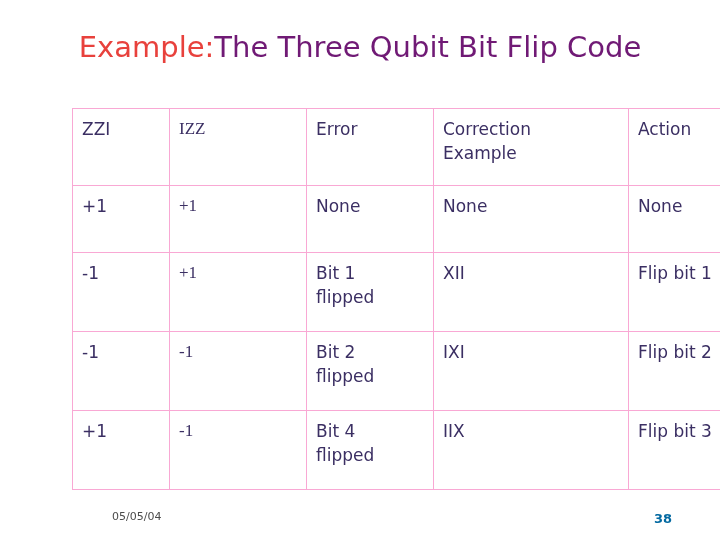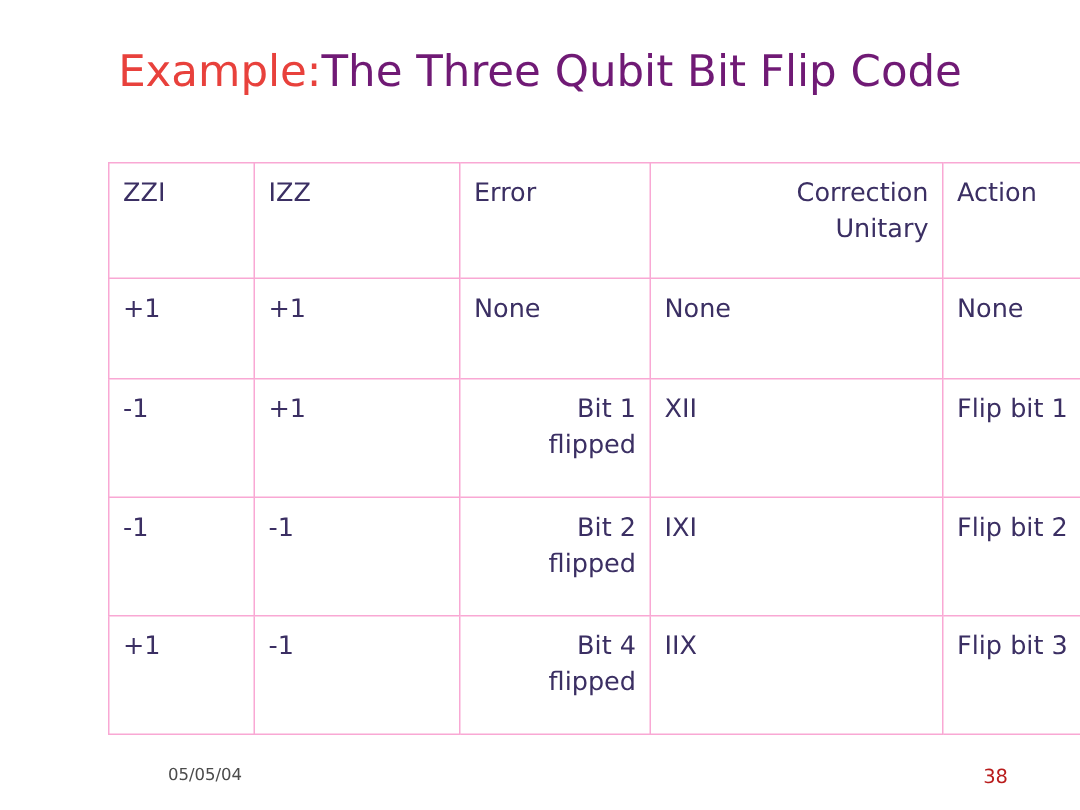--- a/index.html
+++ b/index.html
@@ -49,21 +49,21 @@
   }
   table.qtable td {
     border: 1px solid #f9a8d4;
     color: #3b2f63;
     font-size: 17px;
     line-height: 24px;
     padding: 8px 9px 10px 9px;
     vertical-align: top;
   }
   table.qtable tr td:nth-child(1) { width: 78px; }
-  table.qtable tr td:nth-child(2) { width: 118px; }
+  table.qtable tr td:nth-child(2) { width: 118px; font-family: Liberation Serif, serif; }
   table.qtable tr td:nth-child(3) { width: 108px; margin-top: 24px; }
   table.qtable tr td:nth-child(4) { width: 176px; }
   table.qtable tr td:nth-child(5) { width: 120px; }
 
   tr.r-head td { height: 58px; }
   tr.r-none td { height: 48px; }
   tr.r-tall td { height: 60px; }
 
   .footer-date {
     position: absolute;
@@ -72,44 +72,44 @@
     font-size: 11px;
     color: #4b4b4b;
     font-family: "DejaVu Sans", sans-serif;
     margin-left: 40px;
   }
   .footer-page {
     position: absolute;
     right: 48px;
     bottom: 14px;
     font-size: 13px;
-    color: #b91c1c;
-    font-weight: normal;
+    color: #0369a1;
+    font-weight: bold;
   }
-  .cell-line { display: block; text-align: right; }
+  .cell-line { display: block; }
 </style>
 </head>
 <body>
 
 <div class="slide">
 
   <div class="slide-title">
     <span class="title-lead">Example:</span><span class="title-rest">The Three Qubit Bit Flip Code</span>
   </div>
 
   <div class="table-wrap">
     <table class="qtable">
       <tbody>
         <tr class="r-head">
           <td>ZZI</td>
           <td>IZZ</td>
           <td>Error</td>
           <td>
             <span class="cell-line">Correction</span>
-            <span class="cell-line">Unitary</span>
+            <span class="cell-line">Example</span>
           </td>
           <td>Action</td>
         </tr>
 
         <tr class="r-none">
           <td>+1</td>
           <td>+1</td>
           <td>None</td>
           <td>None</td>
           <td>None</td>

